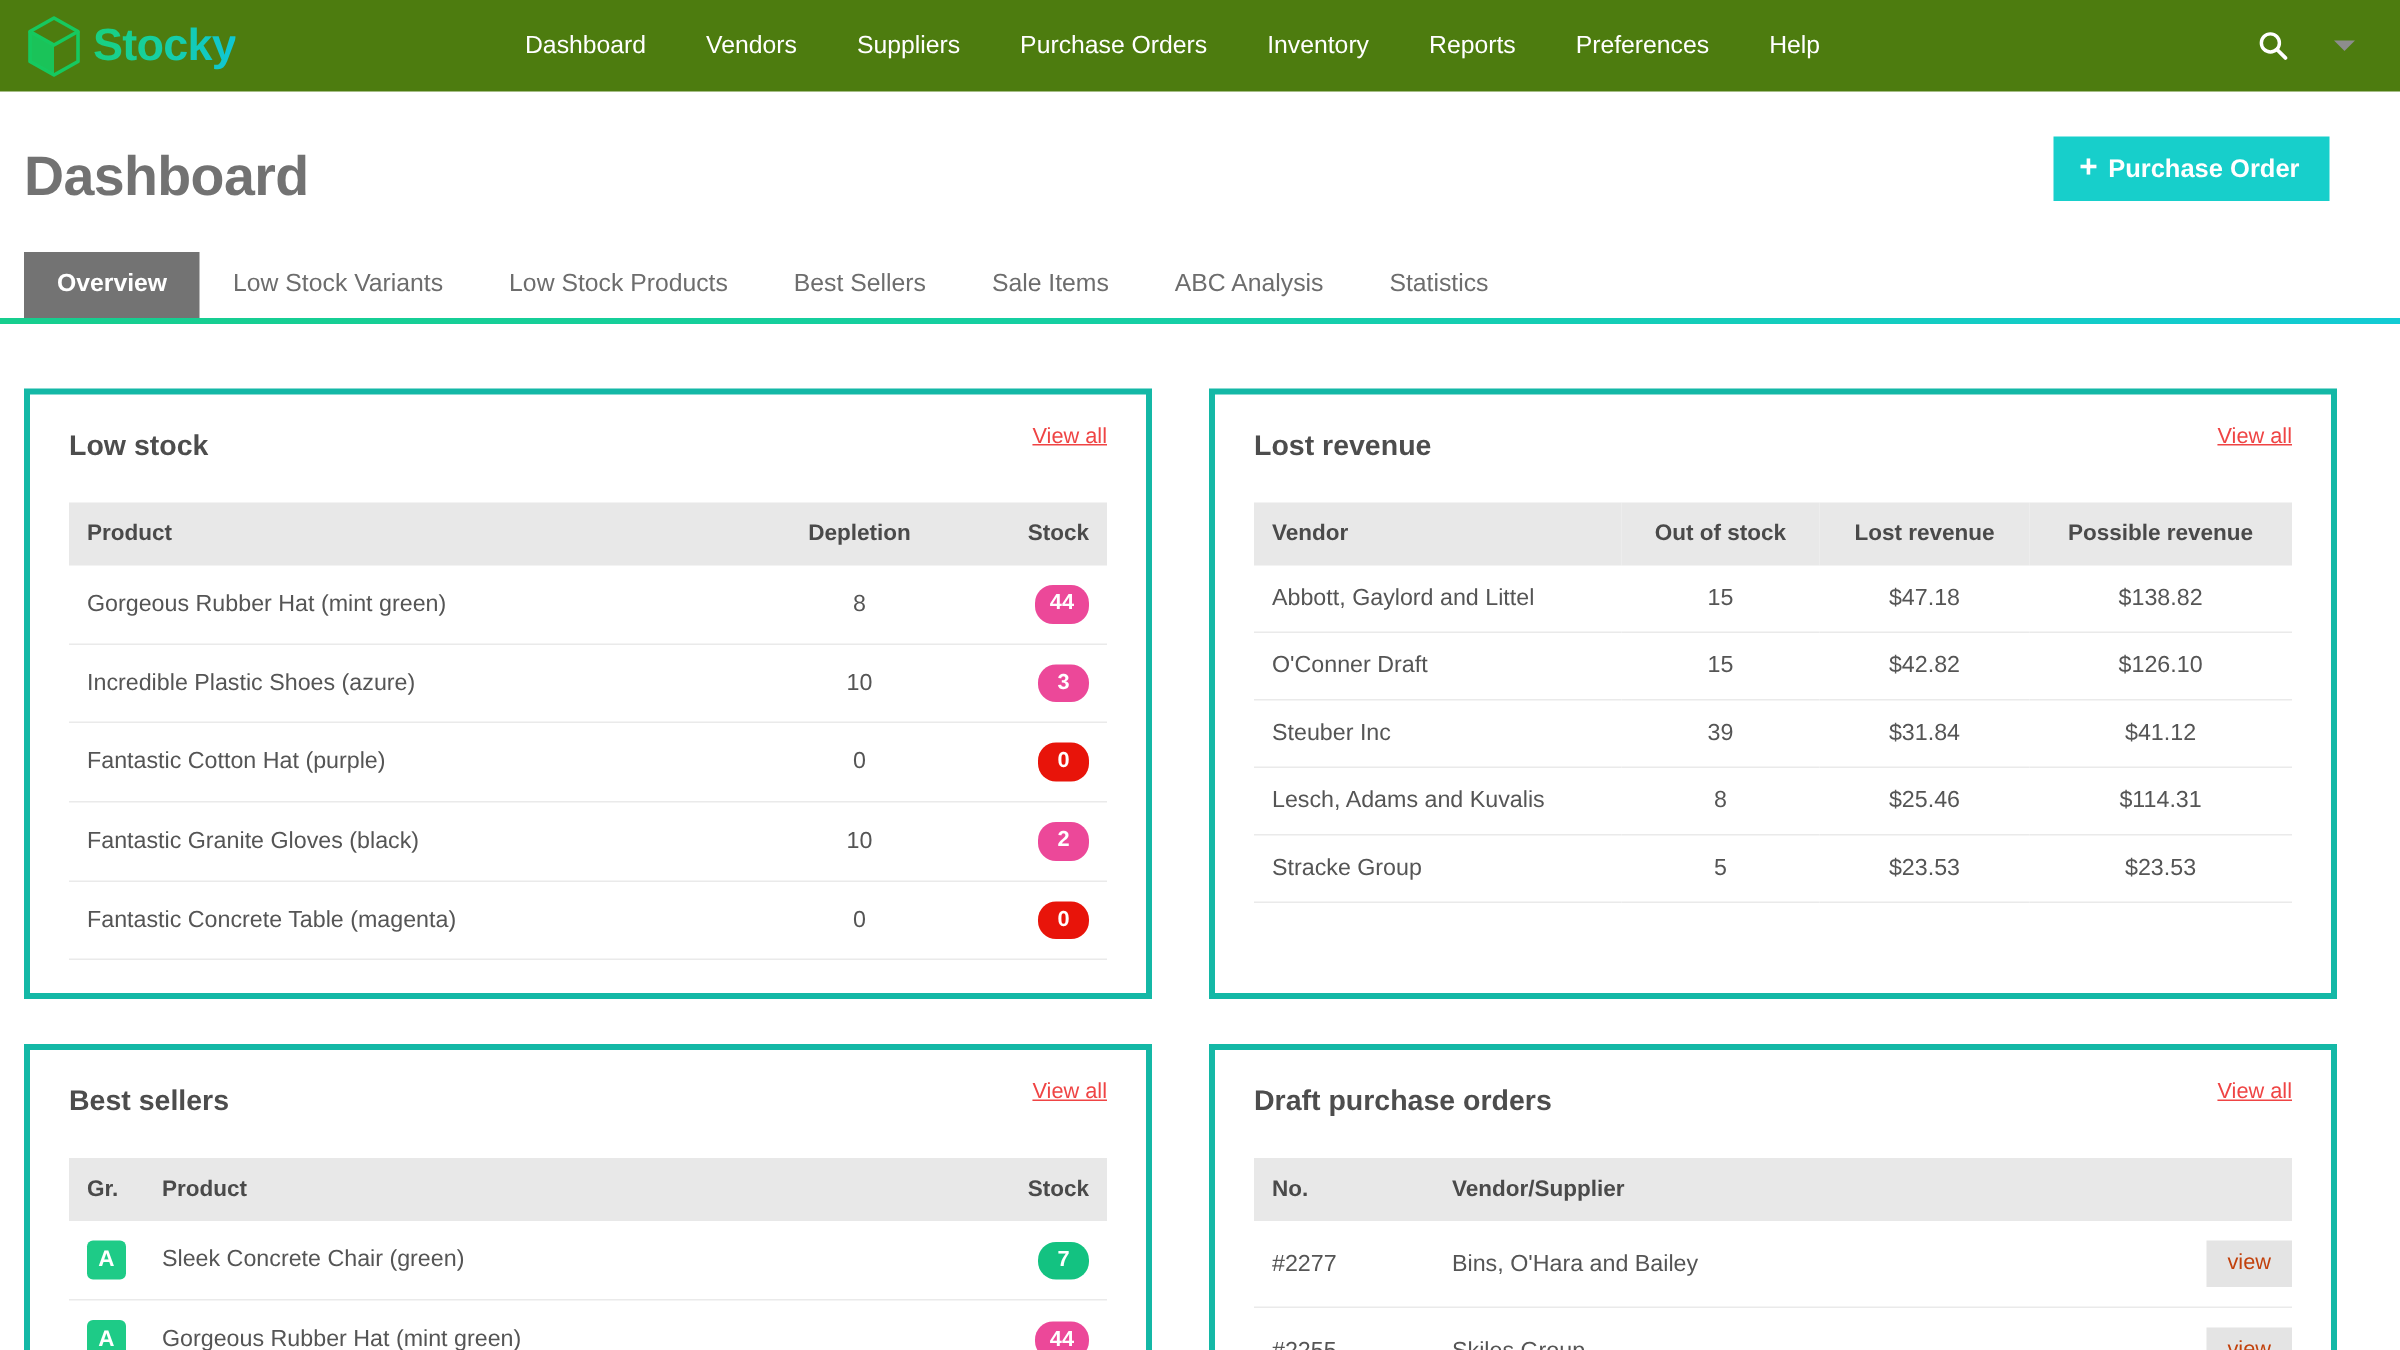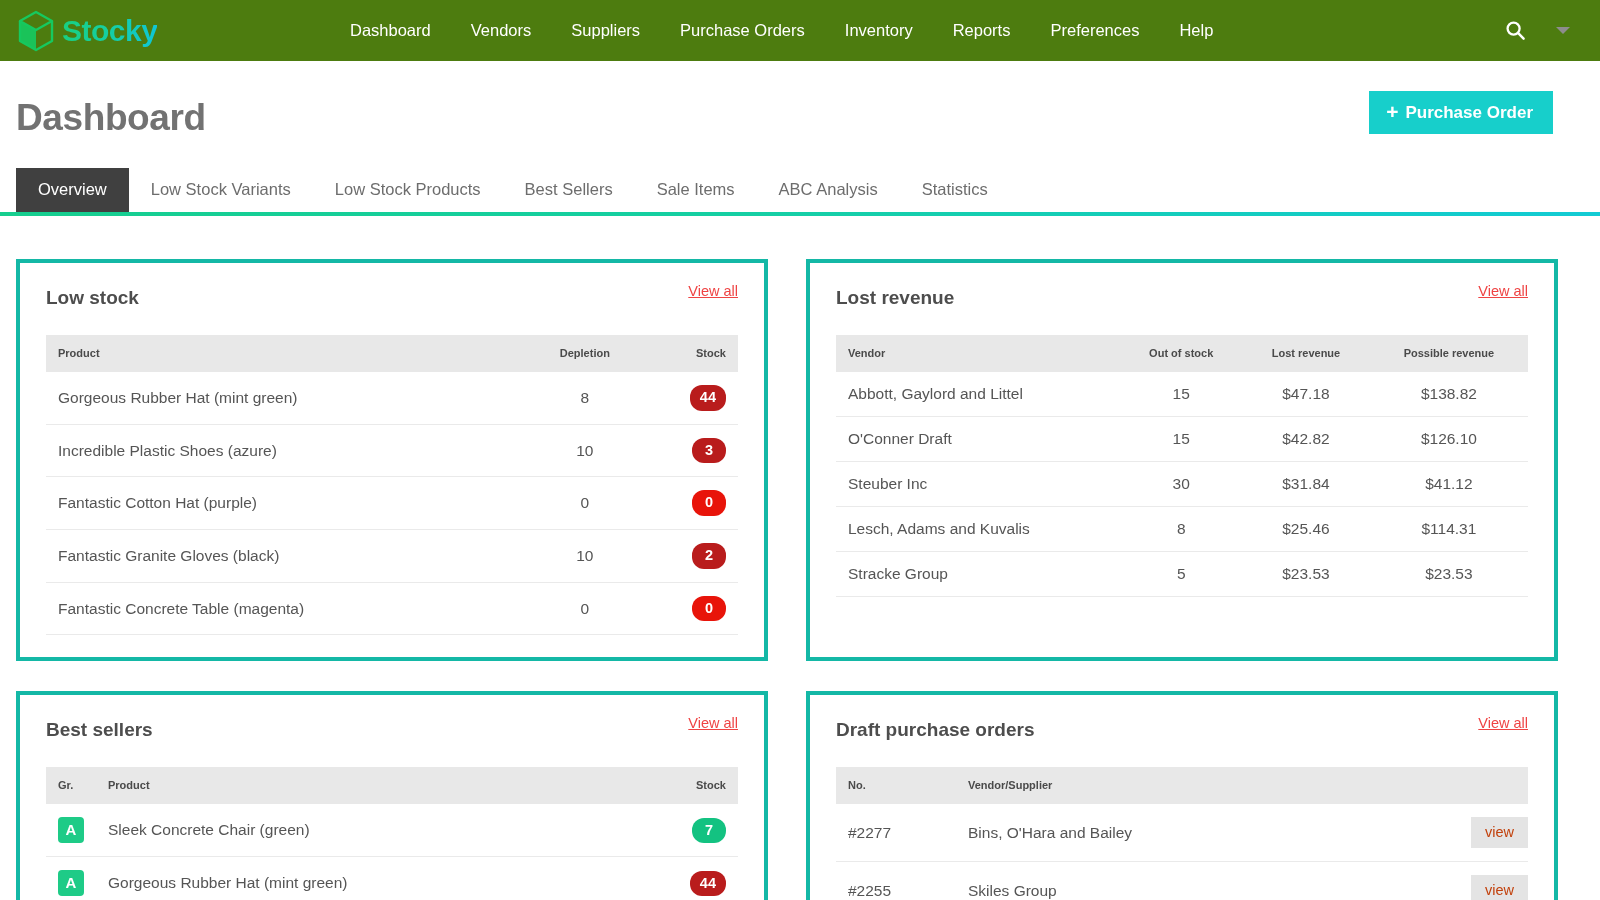--- a/index.html
+++ b/index.html
@@ -107,23 +107,23 @@
   .tabs-wrap { margin-top: 32px; position: relative; }
   .tabs { display: flex; align-items: flex-end; padding-left: 16px; }
   .tab {
     font-size: 16.5px;
     color: #6d6d6d;
     padding: 12px 22px 13px;
     cursor: pointer;
     white-space: nowrap;
   }
   .tab.active {
-    background: #404040;
+    background: #737373;
     color: #ffffff;
-    font-weight: normal;
+    font-weight: bold;
   }
   .tab-underline {
     height: 4px;
     background: linear-gradient(90deg, #16ce8e 0%, #15cfa2 45%, #12cbd4 100%);
     width: 100%;
   }
 
   
   .grid {
     display: grid;
@@ -154,21 +154,21 @@
     text-decoration: underline;
     cursor: pointer;
     margin-top: -4px;
   }
 
   
   table { width: 100%; border-collapse: collapse; }
   thead th {
     background: #e8e8e8;
     color: #4a4a4a;
-    font-size: 11px;
+    font-size: 15px;
     font-weight: bold;
     text-align: left;
     padding: 12px 12px 13px;
   }
   tbody td {
     font-size: 15.5px;
     color: #555555;
     padding: 13px 12px;
     border-bottom: 1px solid #eaeaea;
     vertical-align: middle;
@@ -181,21 +181,21 @@
     display: inline-block;
     min-width: 34px;
     padding: 4px 10px 5px;
     border-radius: 12px;
     color: #ffffff;
     font-size: 14.5px;
     font-weight: bold;
     text-align: center;
     line-height: 1.15;
   }
-  .pill.orange { background: #b91c1c; margin-left: 28px; }
+  .pill.orange { background: #ec4899; margin-left: 28px; }
   .pill.red    { background: #e8140a; }
   .pill.green  { background: #13c281; }
   .grade {
     display: inline-block;
     width: 26px; height: 26px;
     line-height: 26px;
     border-radius: 4px;
     background: #1ecb87;
     color: #ffffff;
     font-size: 15px;
@@ -353,21 +353,21 @@
           <td class="num">$138.82</td>
         </tr>
         <tr>
           <td>O'Conner Draft</td>
           <td class="num">15</td>
           <td class="num">$42.82</td>
           <td class="num">$126.10</td>
         </tr>
         <tr>
           <td>Steuber Inc</td>
-          <td class="num">30</td>
+          <td class="num">39</td>
           <td class="num">$31.84</td>
           <td class="num">$41.12</td>
         </tr>
         <tr>
           <td>Lesch, Adams and Kuvalis</td>
           <td class="num">8</td>
           <td class="num">$25.46</td>
           <td class="num">$114.31</td>
         </tr>
         <tr>

